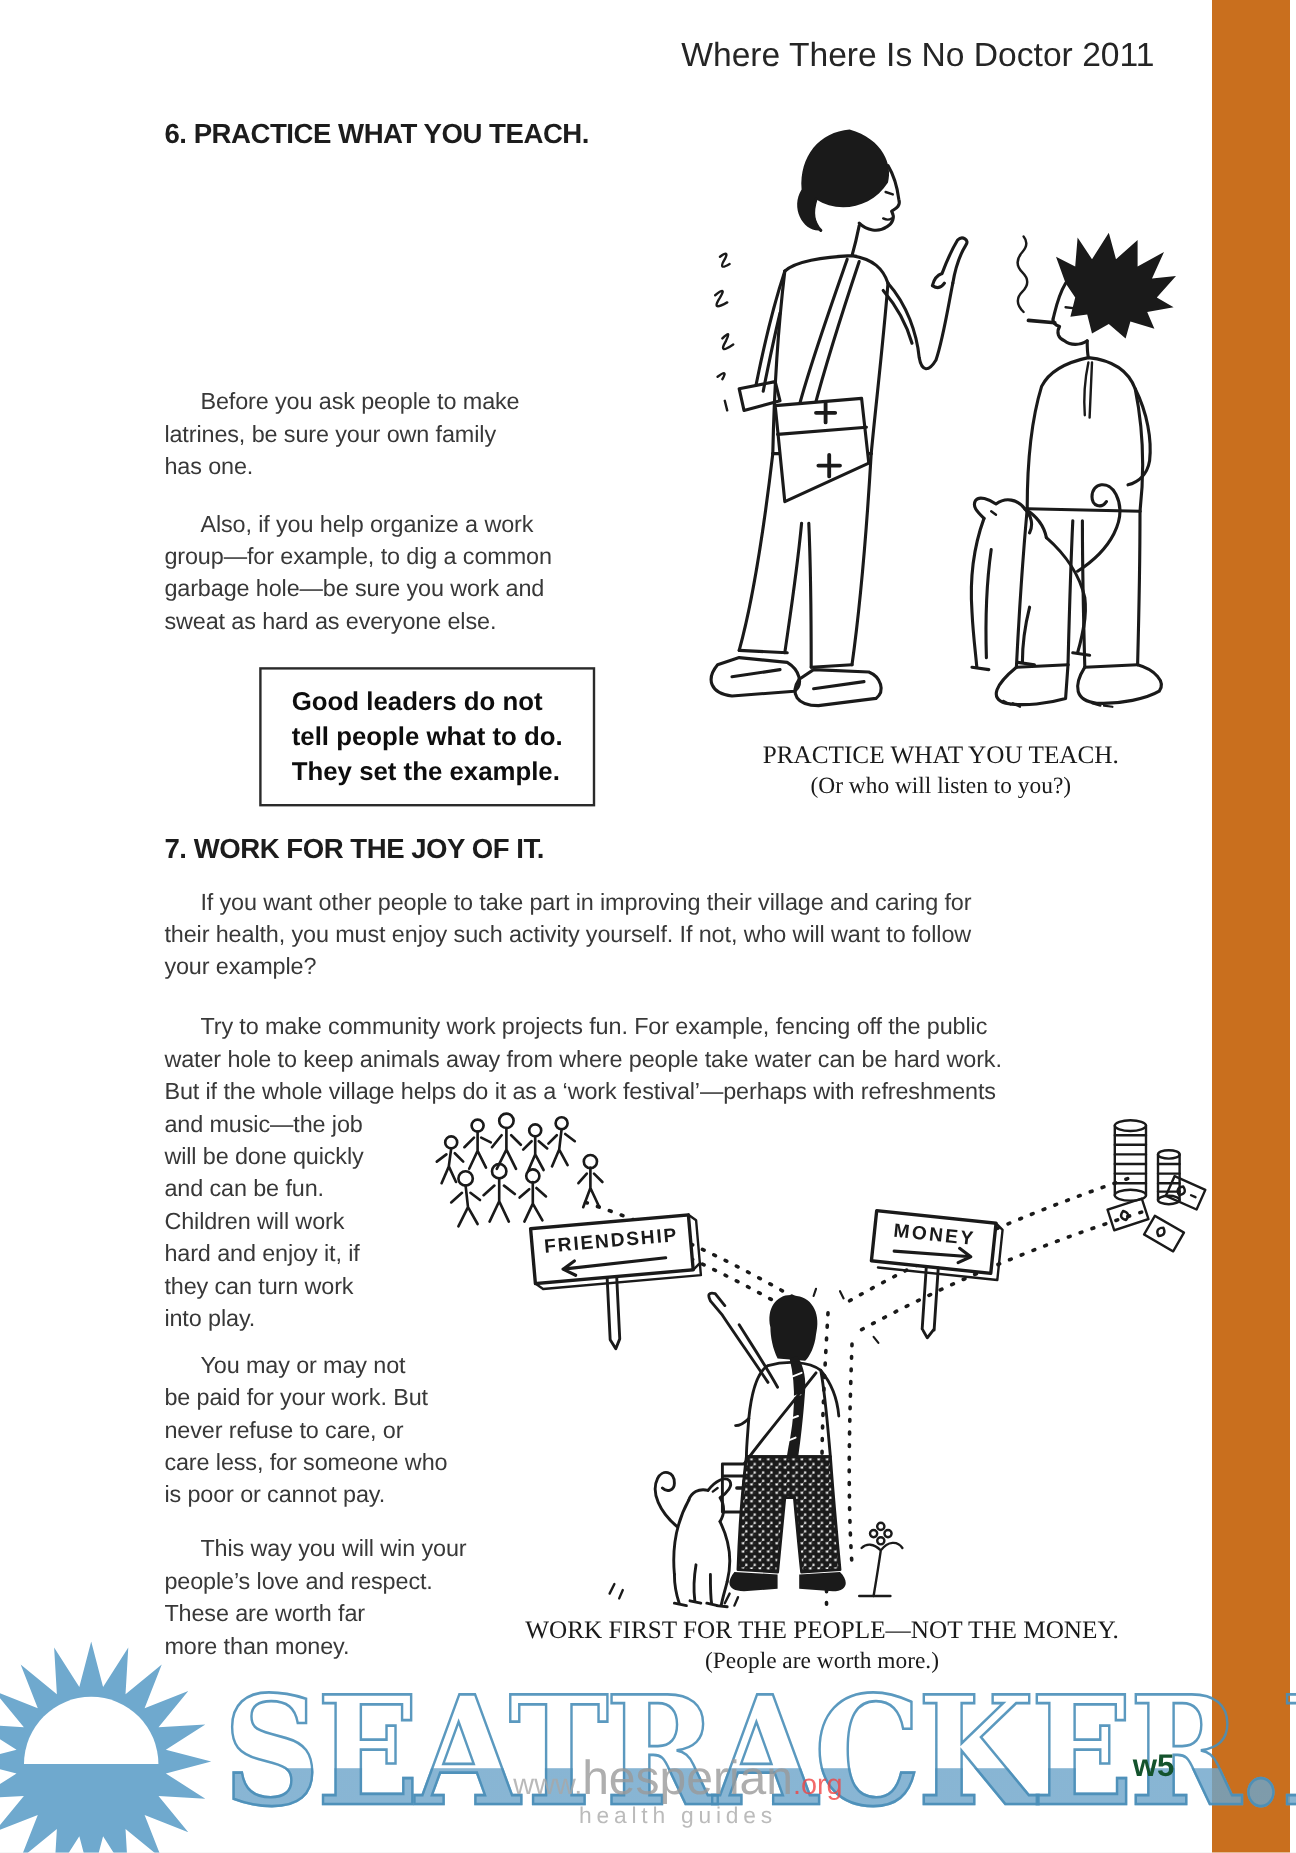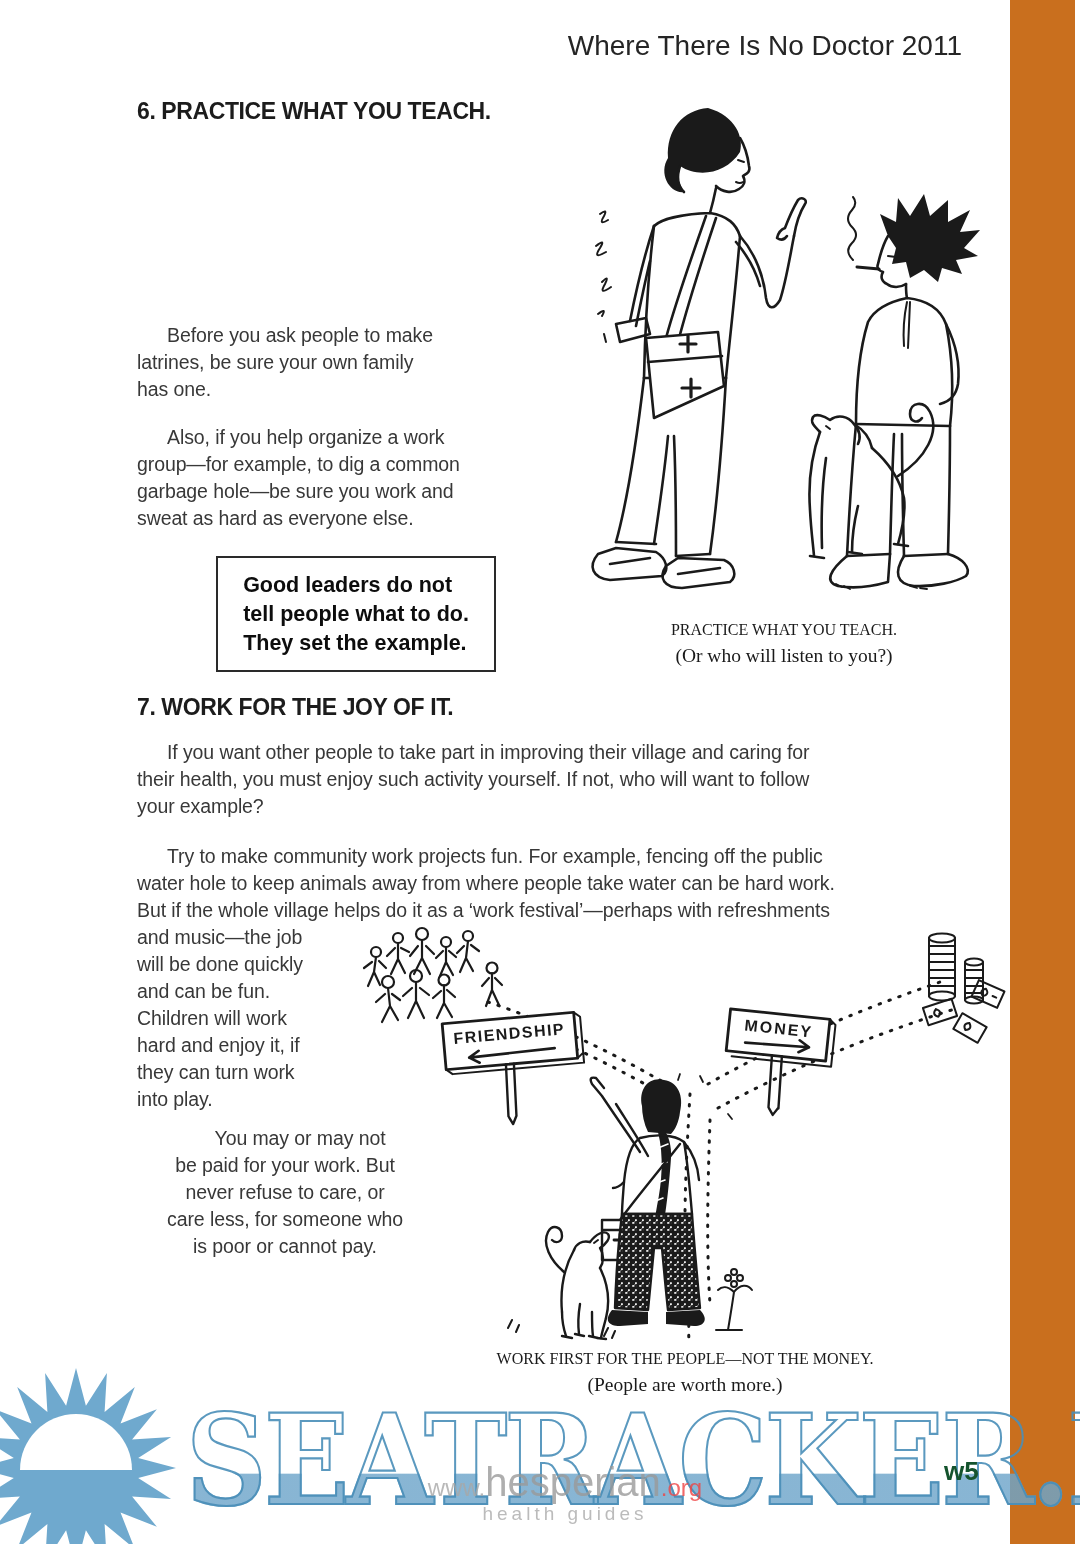--- a/index.html
+++ b/index.html
@@ -24,21 +24,21 @@
   .leader-box{
     position:absolute;left:216px;top:556px;width:276px;height:112px;
     border:2px solid #2a2a2a;display:flex;align-items:center;justify-content:center;
     text-align:left;font-size:21.5px;font-weight:700;line-height:29px;color:#0d0d0d;
     white-space:pre-line;
   }
   .caption{
     position:absolute;text-align:center;color:#1a1a1a;
     font-family:"Liberation Serif",serif;
   }
-  .caption .cap-line1{font-size:16px;line-height:27px;}
+  .caption .cap-line1{font-size:21px;line-height:27px;}
   .caption .cap-line2{font-size:19.5px;line-height:26px;}
   .illus{position:absolute;}
   .illus path,.illus line,.illus polyline,.illus ellipse,.illus circle,.illus rect{vector-effect:none;}
 
   
   .wm-sun{position:absolute;left:-24px;top:1368px;width:200px;height:200px;}
   .wm-big{
     position:absolute;left:186px;top:1398px;height:120px;white-space:nowrap;
     font-family:"DejaVu Serif",serif;font-weight:700;font-size:112px;line-height:112px;
     letter-spacing:-3px;
@@ -166,25 +166,29 @@
   <div class="body-par" style="left:137px;top:843px;width:835px;">Try to make community work projects fun. For example, fencing off the public
 water hole to keep animals away from where people take water can be hard work.
 But if the whole village helps do it as a ‘work festival’—perhaps with refreshments
 and music—the job
 will be done quickly
 and can be fun.
 Children will work
 hard and enjoy it, if
 they can turn work
 into play.</div>
-  <div class="body-par" style="left:120px;top:1125px;width:330px;text-align:center;">You may or may not
+  <div class="body-par" style="left:137px;top:1125px;width:330px;">You may or may not
 be paid for your work. But
 never refuse to care, or
 care less, for someone who
 is poor or cannot pay.</div>
+  <div class="body-par" style="left:137px;top:1278px;width:340px;">This way you will win your
+people’s love and respect.
+These are worth far
+more than money.</div>
 
   <svg class="illus" style="left:358px;top:924px;" width="648" height="422" viewBox="0 0 648 422" fill="none" stroke="#1a1a1a" stroke-width="2.4" stroke-linecap="round" stroke-linejoin="round">
     <defs>
       <pattern id="speckle" width="7" height="7" patternUnits="userSpaceOnUse">
         <rect width="7" height="7" fill="#ffffff"></rect>
         <circle cx="2" cy="2" r="1" fill="#444"></circle>
         <circle cx="5.2" cy="5" r="0.8" fill="#444"></circle>
       </pattern>
     </defs>
 

